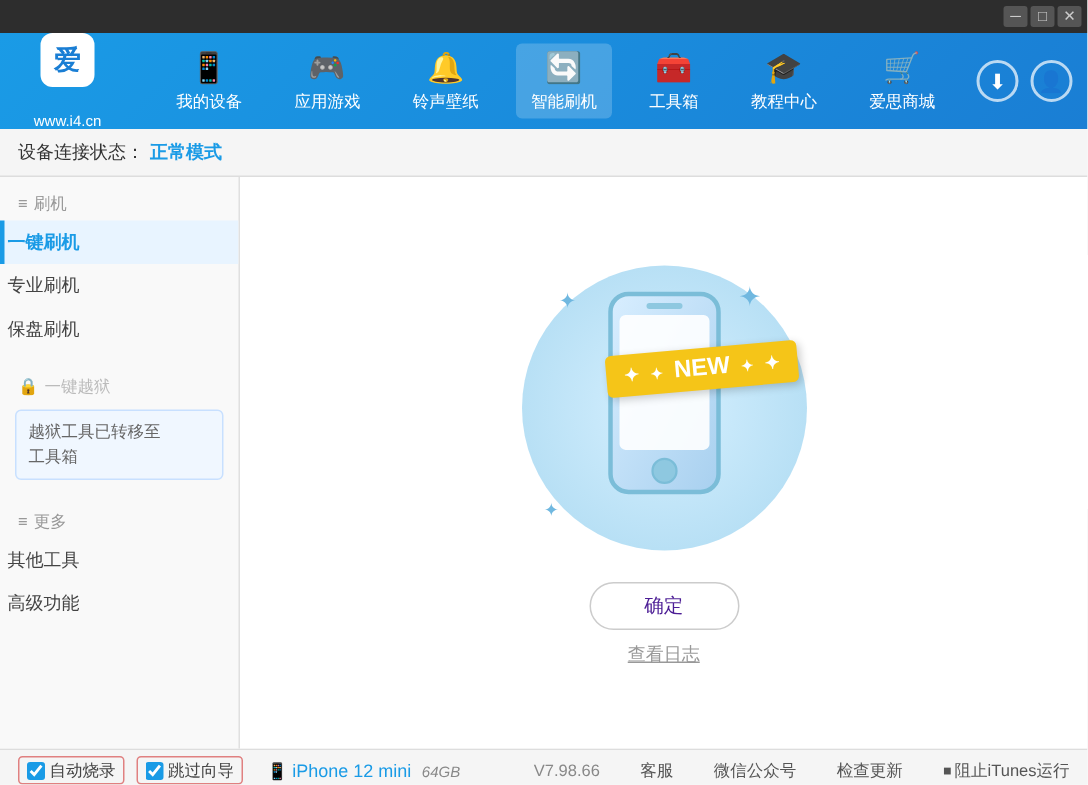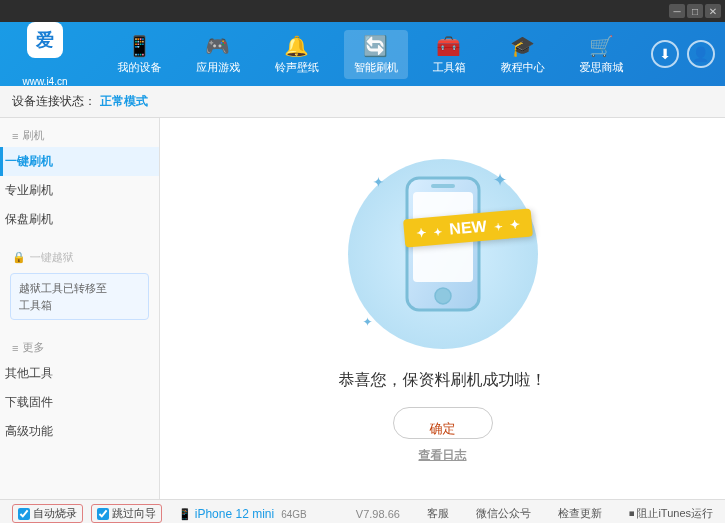--- a/index.html
+++ b/index.html
@@ -247,32 +247,31 @@
       font-weight: 500;
     }
     .confirm-btn {
       width: 100px;
       height: 32px;
       background: white;
       border: 1px solid #ccc;
       border-radius: 16px;
       cursor: pointer;
       font-size: 13px;
-      color: #c2410c;
+      color: #4c1d95;
       margin-bottom: 8px;
       display: flex;
-      align-items: flex-end;
+      align-items: center;
       justify-content: center;
     }
     .secondary-link {
       font-size: 12px;
       color: #999;
       cursor: pointer;
       text-decoration: underline;
-      font-weight: bold;
     }
 
     
     .bottom-bar {
       height: 28px;
       background: #f5f5f5;
       border-top: 1px solid #ddd;
       display: flex;
       align-items: center;
       padding: 0 12px;
@@ -423,23 +422,20 @@
       </div>
     </div>
 
     <div class="sidebar-section">
       <div class="sidebar-section-title">
         <span>≡</span>
         <span>更多</span>
       </div>
       <div class="sidebar-item">
         <span>其他工具</span>
-      </div>
-      <div class="sidebar-item">
-        <span>下载固件</span>
       </div>
       <div class="sidebar-item">
         <span>高级功能</span>
       </div>
     </div>
   </div>
 
   <div class="content-area">
 
     <div class="illustration" style="position:relative; width:200px; height:200px;">
@@ -469,21 +465,20 @@
         </svg>
       </div>
 
       <div class="new-badge" style="position:absolute; top:60px; right:10px; z-index:3; background:#f5c518; color:white; font-weight:bold; font-size:16px; padding:5px 12px; border-radius:4px; transform:rotate(-5deg); box-shadow:2px 2px 6px rgba(0,0,0,0.2);">
         <span style="margin-right:3px; font-size:10px;">✦</span>
         <span>NEW</span>
         <span style="margin-left:3px; font-size:10px;">✦</span>
       </div>
     </div>
 
-    <div class="success-text">恭喜您，保资料刷机成功啦！</div>
 
     <button class="confirm-btn">
       <span>确定</span>
     </button>
 
     <span class="secondary-link">查看日志</span>
   </div>
 </div>
 
 <div class="bottom-bar">
@@ -492,21 +487,21 @@
       <input type="checkbox" class="checkbox-input" checked="" style="">
       <span>自动烧录</span>
     </label>
     <label class="checkbox-label">
       <input type="checkbox" class="checkbox-input" checked="" style="">
       <span>跳过向导</span>
     </label>
     <div class="device-info">
       <span>📱</span>
       <span class="device-name">iPhone 12 mini</span>
-      <span style="color:#888; font-size:10px; margin-left:4px;">64GB</span>
+      <span style="color:#888; font-size:10px; margin-left:4px;font-style:italic;">64GB</span>
     </div>
   </div>
   <div class="bottom-right">
     <span class="version-text">V7.98.66</span>
     <span class="bottom-link">客服</span>
     <span class="bottom-link">微信公众号</span>
     <span class="bottom-link">检查更新</span>
     <button class="stop-btn">
       <span>⏹</span>
       <span>阻止iTunes运行</span>

